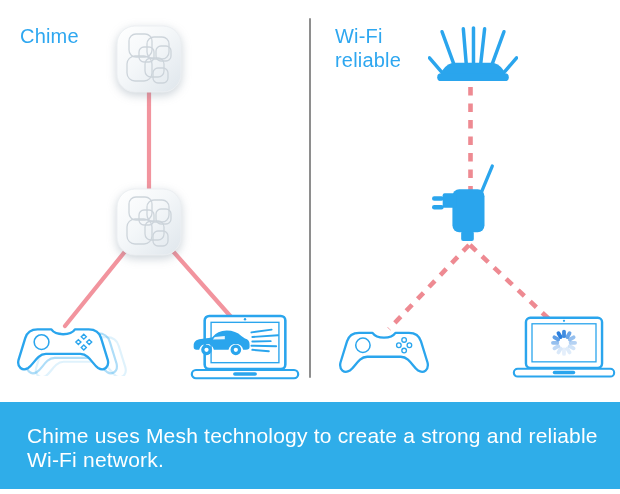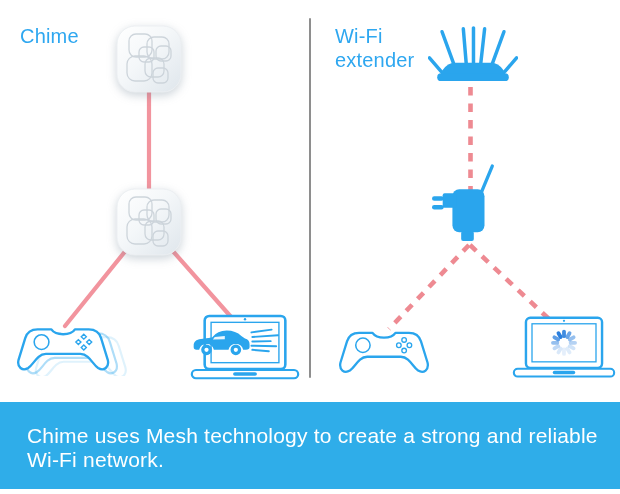--- a/index.html
+++ b/index.html
@@ -54,21 +54,21 @@
     </g>
 
     <g stroke="#ee8a92" stroke-width="4.6" stroke-linecap="butt" stroke-dasharray="8.5 8">
       <line x1="470.5" y1="87" x2="470.5" y2="194"></line>
       <line x1="469" y1="245" x2="389" y2="329"></line>
       <line x1="470" y1="245" x2="550" y2="320"></line>
     </g>
   </svg>
 
   <div class="abs panel-label" id="chime-label">Chime</div>
-  <div class="abs panel-label" id="wifi-label">Wi-Fi extender</div>
+  <div class="abs panel-label" id="wifi-label">Wi-Fi reliable</div>
 
   <div class="abs" id="divider"></div>
 
   <div class="icon-wrap chime-shadow" style="left:116px;top:25px">
     <svg width="66" height="68" viewBox="0 0 66 68">
       <defs>
         <linearGradient id="devgrad1" x1="0" y1="0" x2="1" y2="1">
           <stop offset="0" stop-color="#ffffff"></stop>
             <stop offset=".45" stop-color="#f4f7f9"></stop>
             <stop offset="1" stop-color="#dfe6ec"></stop>

